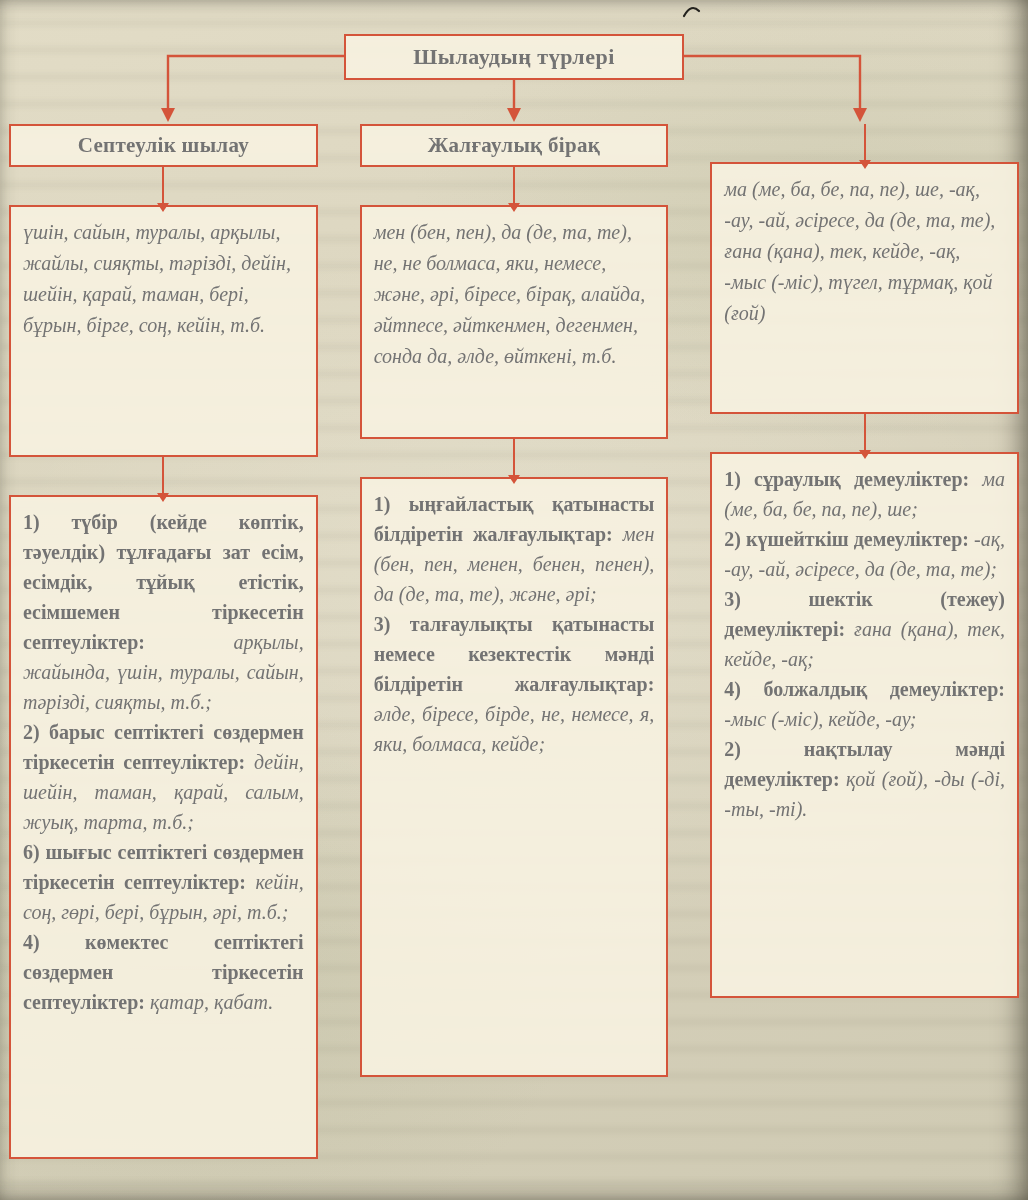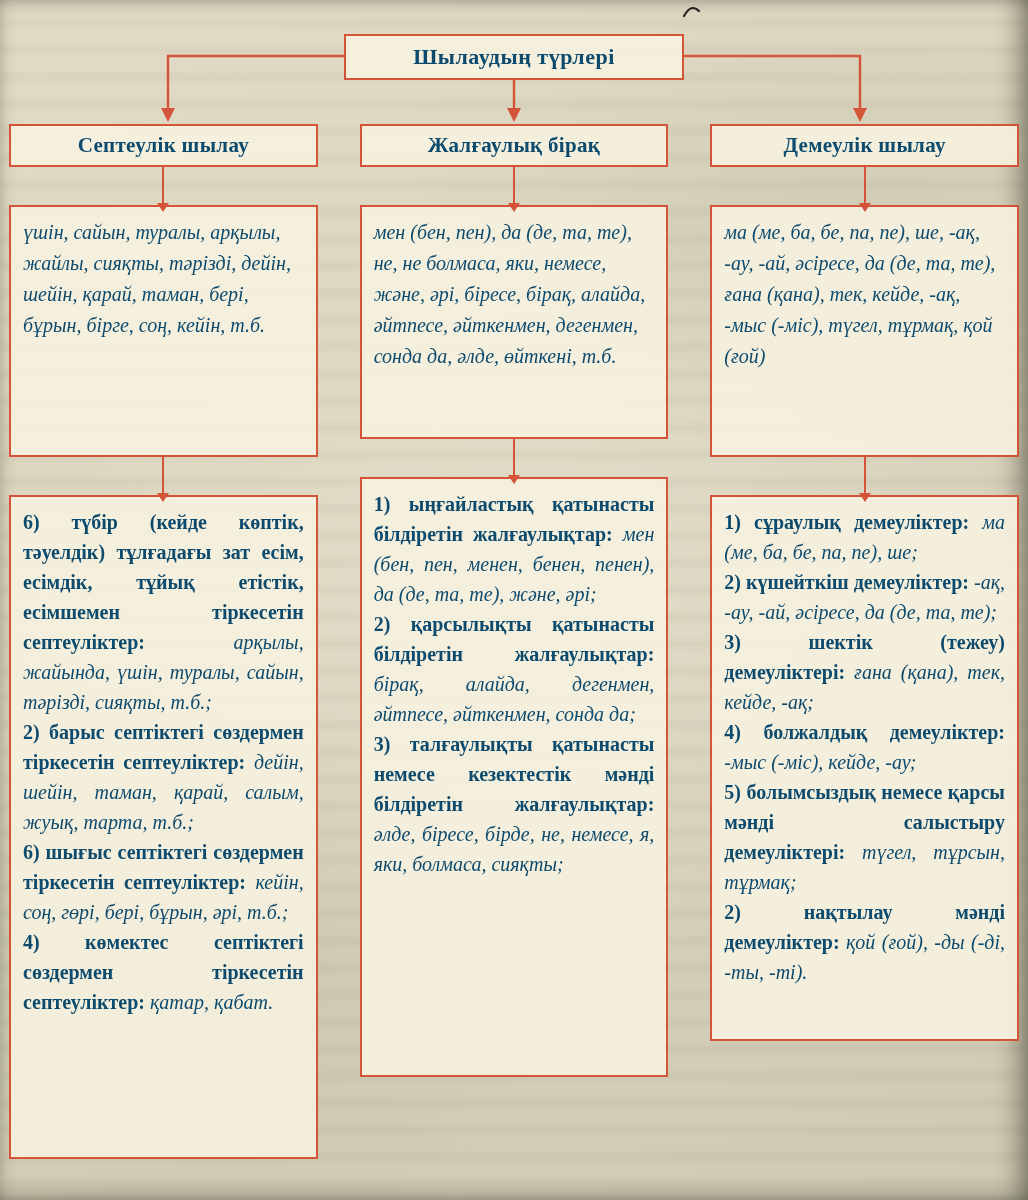--- a/index.html
+++ b/index.html
@@ -1,21 +1,21 @@
 <!DOCTYPE html>
 <html><head>
 <meta charset="utf-8">
 <style>
   html,body{margin:0;padding:0;}
   .page{
     position:relative;
     width:1028px;height:1200px;
     overflow:hidden;
     font-family:"Liberation Serif","DejaVu Serif",serif;
-    color:#0c4a6e;
+    color:#737373;
     background:
       radial-gradient(620px 320px at 82% 18%, rgba(168,174,138,0.22), transparent 70%),
       radial-gradient(560px 420px at 18% 82%, rgba(158,168,128,0.18), transparent 70%),
       radial-gradient(700px 500px at 50% 50%, rgba(255,252,238,0.25), transparent 75%),
       linear-gradient(160deg,#e2dcc6 0%,#d8d2bc 55%,#cfcab3 100%);
     box-shadow:
       inset -20px 0 26px -12px rgba(52,50,38,0.55),
       inset 0 -14px 20px -12px rgba(52,50,38,0.40),
       inset 12px 0 18px -12px rgba(52,50,38,0.25),
       inset 0 12px 16px -12px rgba(52,50,38,0.28);
@@ -107,57 +107,52 @@
   <section class="col col-1">
     <div class="box header">
       <span>Септеулік шылау</span>
     </div>
     <div class="v-arrow"></div>
     <div class="box examples">
       <span class="ex">үшін, сайын, туралы, арқылы, жайлы, сияқты, тәрізді, дейін, шейін, қарай, таман, бері, бұрын, бірге, соң, кейін, т.б.</span>
     </div>
     <div class="v-arrow"></div>
     <div class="box details">
-            <div><span class="t">6) түбір (кейде көптік, тәуелдік) тұлғадағы зат есім, есімдік, тұйық етістік, есімшемен тіркесетін септеуліктер: </span><span class="ex">арқылы, жайында, үшін, туралы, сайын, тәрізді, сияқты, т.б.;</span></div>
+            <div><span class="t">1) түбір (кейде көптік, тәуелдік) тұлғадағы зат есім, есімдік, тұйық етістік, есімшемен тіркесетін септеуліктер: </span><span class="ex">арқылы, жайында, үшін, туралы, сайын, тәрізді, сияқты, т.б.;</span></div>
             <div><span class="t">2) барыс септіктегі сөздермен тіркесетін септеуліктер: </span><span class="ex">дейін, шейін, таман, қарай, салым, жуық, тарта, т.б.;</span></div>
             <div><span class="t">6) шығыс септіктегі сөздермен тіркесетін септеуліктер: </span><span class="ex">кейін, соң, гөрі, бері, бұрын, әрі, т.б.;</span></div>
             <div><span class="t">4) көмектес септіктегі сөздермен тіркесетін септеуліктер: </span><span class="ex">қатар, қабат.</span></div>
           </div>
   </section>
 
   <section class="col col-2">
     <div class="box header">
       <span>Жалғаулық бірақ</span>
     </div>
     <div class="v-arrow"></div>
     <div class="box examples">
       <span class="ex">мен (бен, пен), да (де, та, те), не, не болмаса, яки, немесе, және, әрі, біресе, бірақ, алайда, әйтпесе, әйткенмен, дегенмен, сонда да, әлде, өйткені, т.б.</span>
     </div>
     <div class="v-arrow"></div>
     <div class="box details">
             <div><span class="t">1) ыңғайластық қатынасты білдіретін жалғаулықтар: </span><span class="ex">мен (бен, пен, менен, бенен, пенен), да (де, та, те), және, әрі;</span></div>
-            <div><span class="t">2) қарсылықты қатынасты білдіретін жалғаулықтар: </span><span class="ex">бірақ, алайда, дегенмен, әйтпесе, әйткенмен, сонда да;</span></div>
-            <div><span class="t">3) талғаулықты қатынасты немесе кезектестік мәнді білдіретін жалғаулықтар: </span><span class="ex">әлде, біресе, бірде, не, немесе, я, яки, болмаса, сияқты;</span></div>
+            <div><span class="t">3) талғаулықты қатынасты немесе кезектестік мәнді білдіретін жалғаулықтар: </span><span class="ex">әлде, біресе, бірде, не, немесе, я, яки, болмаса, кейде;</span></div>
           </div>
   </section>
 
   <section class="col col-3">
-    <div class="box header">
-      <span>Демеулік шылау</span>
-    </div>
     <div class="v-arrow"></div>
     <div class="box examples">
       <span class="ex">ма (ме, ба, бе, па, пе), ше, -ақ, -ау, -ай, әсіресе, да (де, та, те), ғана (қана), тек, кейде, -ақ, -мыс (-міс), түгел, тұрмақ, қой (ғой)</span>
     </div>
     <div class="v-arrow"></div>
     <div class="box details">
             <div><span class="t">1) сұраулық демеуліктер: </span><span class="ex">ма (ме, ба, бе, па, пе), ше;</span></div>
             <div><span class="t">2) күшейткіш демеуліктер: </span><span class="ex">-ақ, -ау, -ай, әсіресе, да (де, та, те);</span></div>
             <div><span class="t">3) шектік (тежеу) демеуліктері: </span><span class="ex">ғана (қана), тек, кейде, -ақ;</span></div>
             <div><span class="t">4) болжалдық демеуліктер: </span><span class="ex">-мыс (-міс), кейде, -ау;</span></div>
-            <div><span class="t">5) болымсыздық немесе қарсы мәнді салыстыру демеуліктері: </span><span class="ex">түгел, тұрсын, тұрмақ;</span></div>
             <div><span class="t">2) нақтылау мәнді демеуліктер: </span><span class="ex">қой (ғой), -ды (-ді, -ты, -ті).</span></div>
           </div>
   </section>
 </main>
 
   </div>
 </div>
 
 </body></html>

